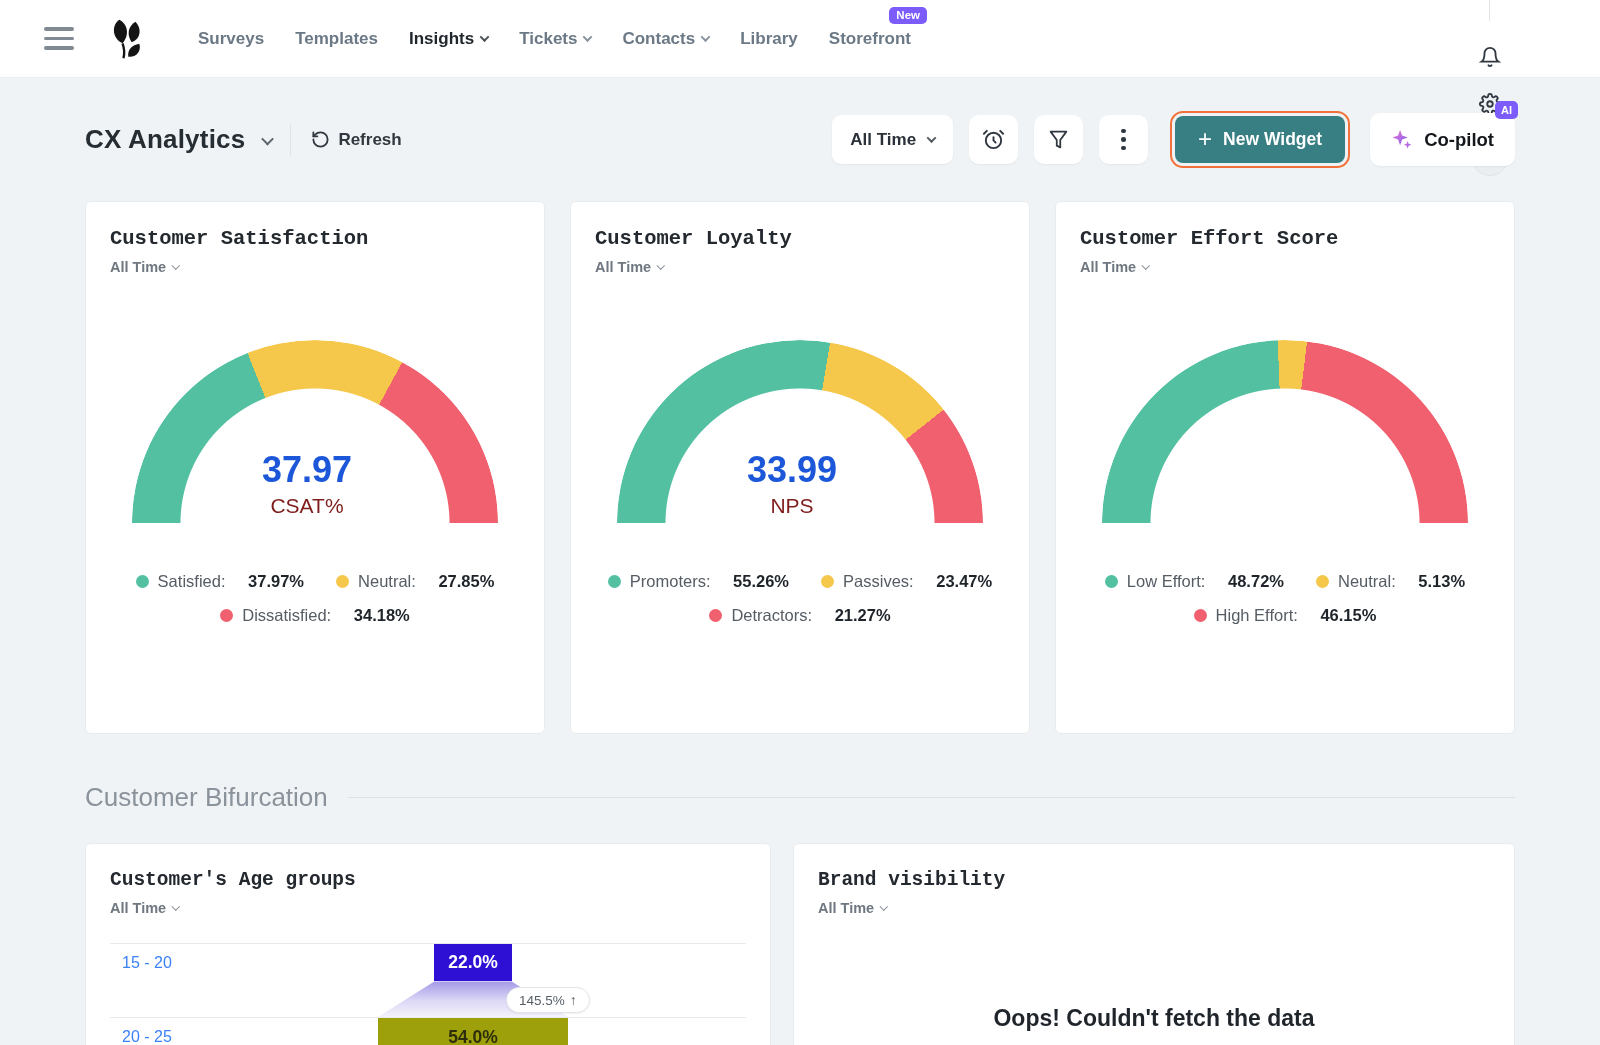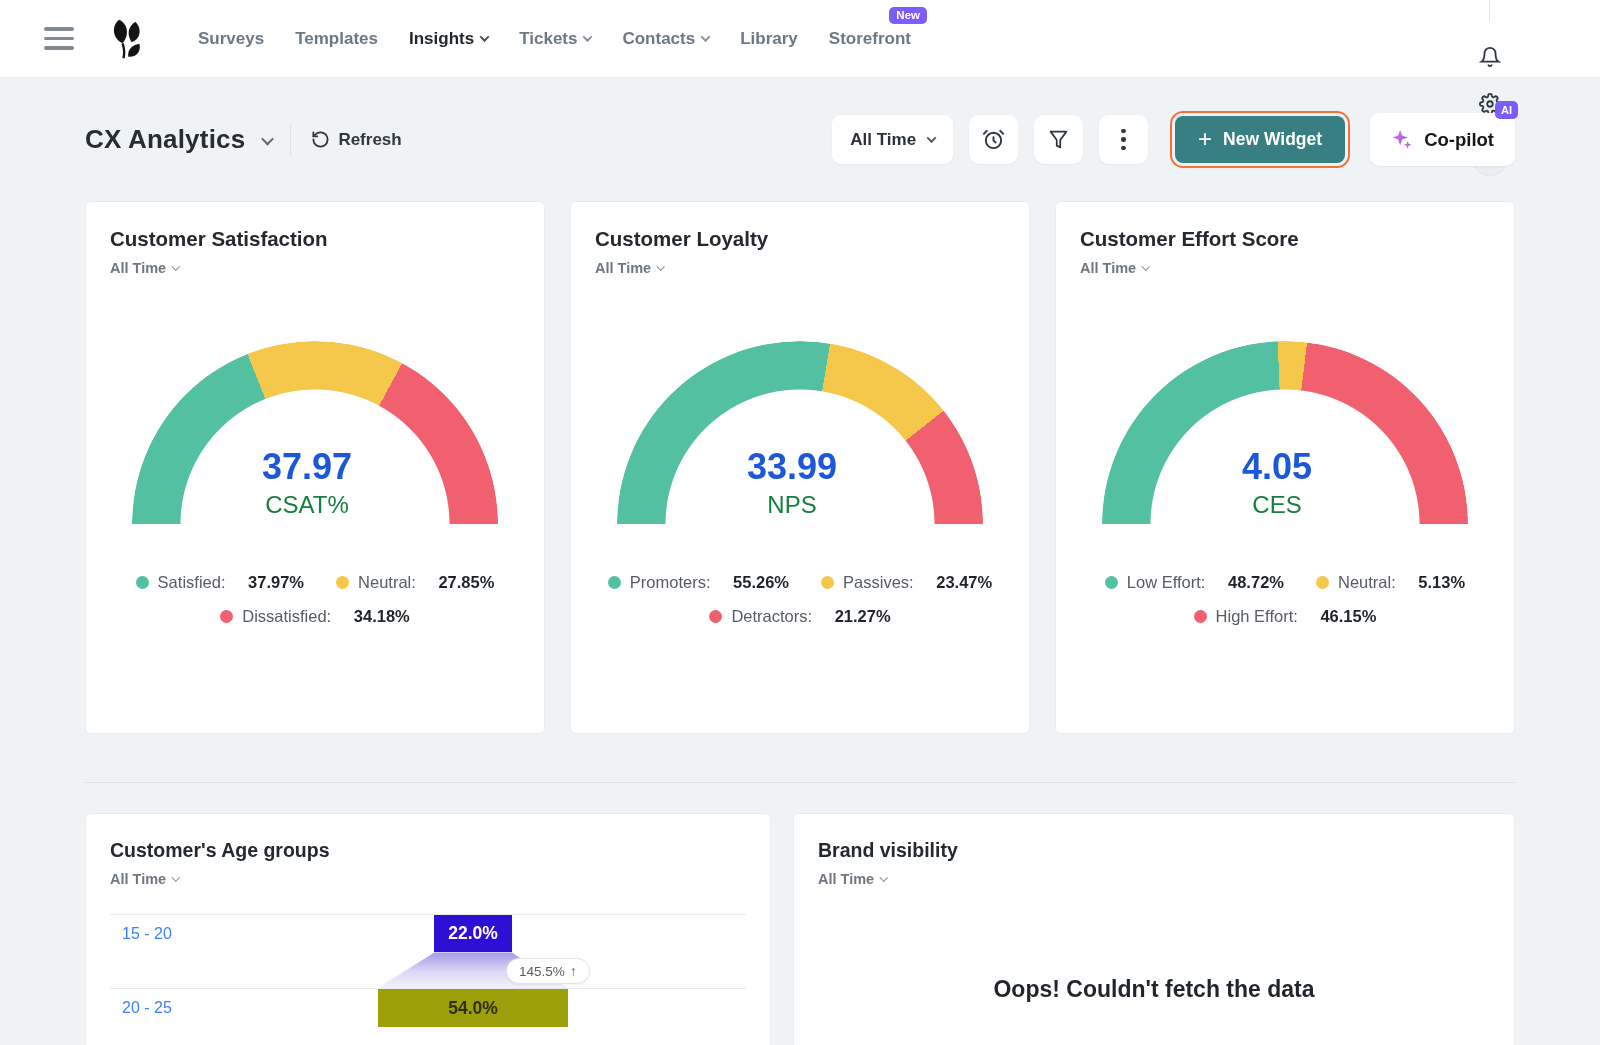--- a/index.html
+++ b/index.html
@@ -50,31 +50,31 @@
   .copilot { position:relative; background:#fff; height:53px; padding:0 21px; border-radius:10px;
              display:flex; align-items:center; gap:10px; font-size:18.5px; font-weight:700; color:#14181C;
              box-shadow:0 1px 2px rgba(20,30,40,.05); cursor:pointer; margin-left:4px; }
   .ai-badge { position:absolute; top:-12px; right:-3px; background:#7C5CFA; color:#fff;
               font-size:11px; font-weight:700; padding:3px 6px; border-radius:5px; }
 
   
   .cards-row { display:grid; grid-template-columns:repeat(3,1fr); gap:25px; margin:33px 85px 0; }
   .card { background:#fff; border:1px solid #E9ECEF; border-radius:6px; padding:25px 24px; }
   .gauge-card { height:533px; }
-  .card-title { font-size:20.5px; font-weight:700; color:#23292F; }
+  .card-title { font-size:20.5px; font-weight:700; color:#23292F;font-family:Liberation Mono, monospace; }
   .time-filter { margin-top:9px; display:inline-flex; align-items:center; gap:7px;
                  font-size:14.5px; font-weight:600; color:#6F7780; cursor:pointer; }
   .time-filter .chev { width:5.5px; height:5.5px; border-width:1.6px; }
   .gauge { width:366px; height:184px; margin:64px auto 0; position:relative; overflow:hidden; }
   .gauge-arc { position:absolute; top:0; left:0; width:366px; height:366px; border-radius:50%;
                -webkit-mask:radial-gradient(circle, transparent 0 134px, #000 135px);
                mask:radial-gradient(circle, transparent 0 134px, #000 135px); }
   .gauge-center { position:absolute; left:0; right:16px; bottom:6px; text-align:center; }
   .gauge-value { font-size:36px; font-weight:700; color:#1B57D8; }
-  .gauge-label { font-size:24px; color:#15803d; margin-top:3px; }
+  .gauge-label { font-size:21px; color:#7f1d1d; margin-top:3px; }
   .legend { margin-top:48px; display:flex; flex-direction:column; gap:15px; align-items:center; }
   .legend-row { display:flex; gap:32px; }
   .legend-item { display:flex; align-items:center; gap:9px; font-size:16.5px; color:#555C64; }
   .legend-item b { color:#1E242A; font-size:16.5px; }
   .dot { width:13px; height:13px; border-radius:50%; flex:none; }
 
   
   .section-head { display:flex; align-items:center; gap:20px; margin:48px 85px 0; }
   .section-title { font-size:26px; font-weight:500; color:#8A929B; white-space:nowrap; }
   .section-rule { flex:1; height:1px; background:#DDE1E5; }
@@ -285,38 +285,35 @@
   </article>
 
   <article class="card gauge-card">
     <h2 class="card-title">Customer Effort Score</h2>
     <span class="time-filter">
       <span>All Time</span>
         <span class="chev"></span>
     </span>
     <div class="gauge">
       <div class="gauge-arc" style="background: conic-gradient(from 270deg, rgb(82, 192, 161) 0deg, rgb(82, 192, 161) 87.696deg, rgb(245, 200, 76) 87.696deg, rgb(245, 200, 76) 96.93deg, rgb(240, 96, 110) 96.93deg, rgb(240, 96, 110) 180deg, transparent 180deg, transparent 360deg);"></div>
-      <div class="gauge-center">
-        <div class="gauge-value">4.05</div>
-        <div class="gauge-label">CES</div>
-      </div>
     </div>
     <div class="legend">
       <div class="legend-row">
         <span class="legend-item"><span class="dot" style="background: rgb(82, 192, 161);"></span><span>Low Effort:</span>&nbsp;<b>48.72%</b></span>
         <span class="legend-item"><span class="dot" style="background: rgb(245, 200, 76);"></span><span>Neutral:</span>&nbsp;<b>5.13%</b></span>
       </div>
       <div class="legend-row">
         <span class="legend-item"><span class="dot" style="background: rgb(240, 96, 110);"></span><span>High Effort:</span>&nbsp;<b>46.15%</b></span>
       </div>
     </div>
   </article>
 </main>
 
 <div class="section-head">
+  <span class="section-title">Customer Bifurcation</span>
   <span class="section-rule"></span>
 </div>
 
 <section class="bottom-row">
 
   <article class="card bottom-card">
     <h2 class="card-title">Customer's Age groups</h2>
     <span class="time-filter">
       <span>All Time</span>
         <span class="chev"></span>

